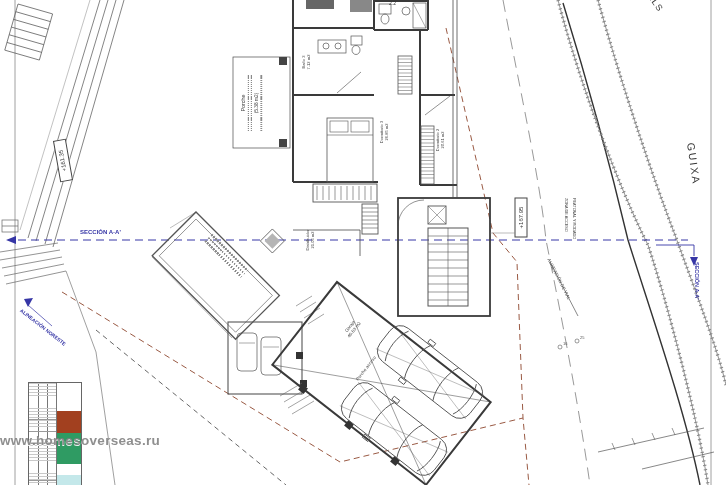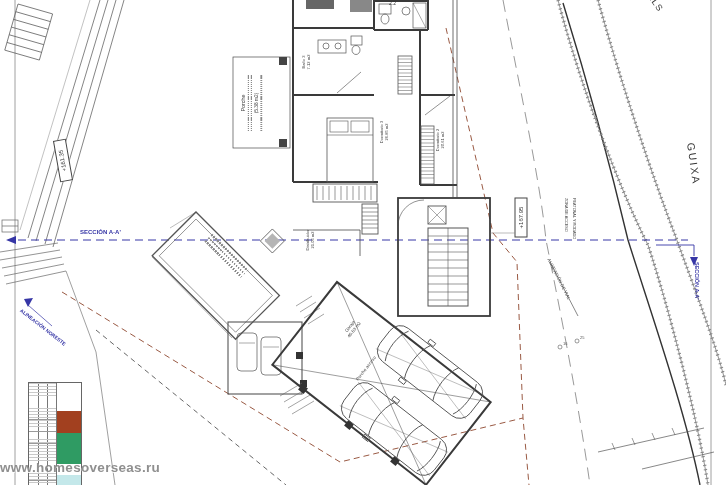--- a/index.html
+++ b/index.html
@@ -20,21 +20,21 @@
   .pool-text .bar{width:64px;margin:3px 0;}
   
   #legend{position:absolute;left:28px;top:382px;width:52px;height:103px;border:1px solid #666;background:#fff;}
   #legend .col{position:absolute;top:0;bottom:0;border-right:0.7px solid #777;
      background:
        repeating-linear-gradient(to bottom,transparent 0 11.6px,#9a9a9a 11.6px 12.2px),
        repeating-linear-gradient(to bottom,#c9c9c9 0 0.7px,transparent 0.7px 3.1px);}
   #legend .c0{left:0;width:9px;} #legend .c1{left:9px;width:9px;} #legend .c2{left:18px;width:9px;}
   #legend .ccolor{position:absolute;left:27px;right:0;border-left:0.7px solid #777;}
   #legend .cell{position:absolute;left:0;right:0;border-bottom:0.6px solid #777;}
-  #watermark{position:absolute;left:0px;top:460px;font-size:13.5px;font-weight:bold;
+  #watermark{position:absolute;left:0px;top:433px;font-size:13.5px;font-weight:bold;
      letter-spacing:.3px;color:rgba(128,128,128,.88);text-shadow:0 1px 0 rgba(255,255,255,.9);text-align:center;}
 </style>
 </head>
 <body>
 
 <div id="canvas">
 
 <svg id="plan-svg" width="726" height="485" viewBox="0 0 726 485" fill="none">
 
   <g stroke="#888" stroke-width="0.8">

